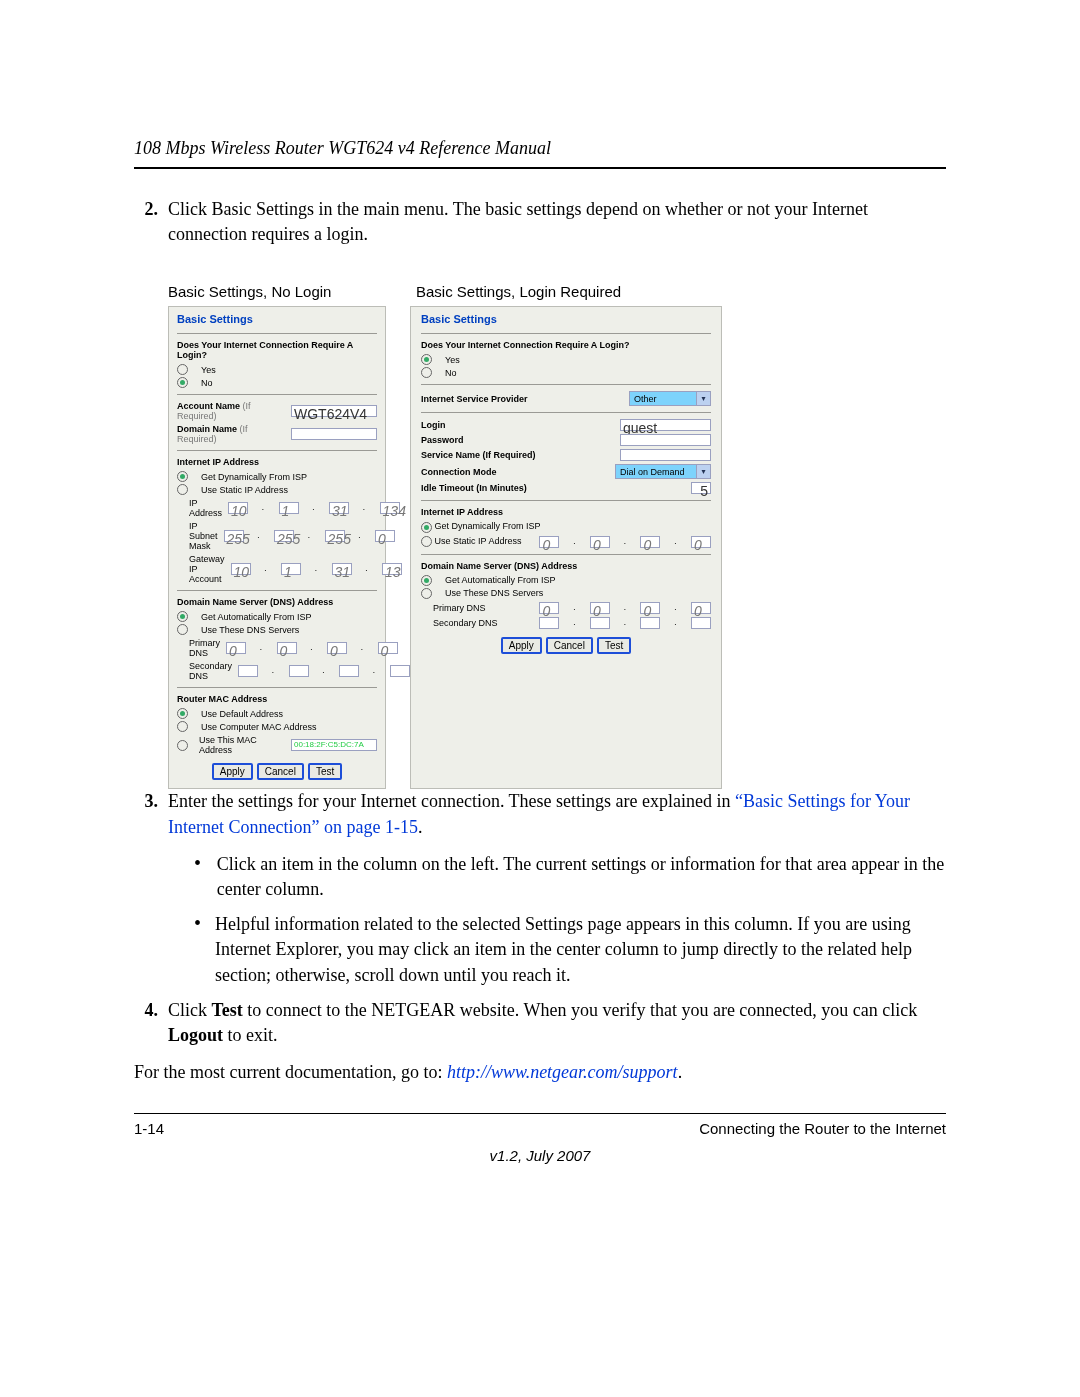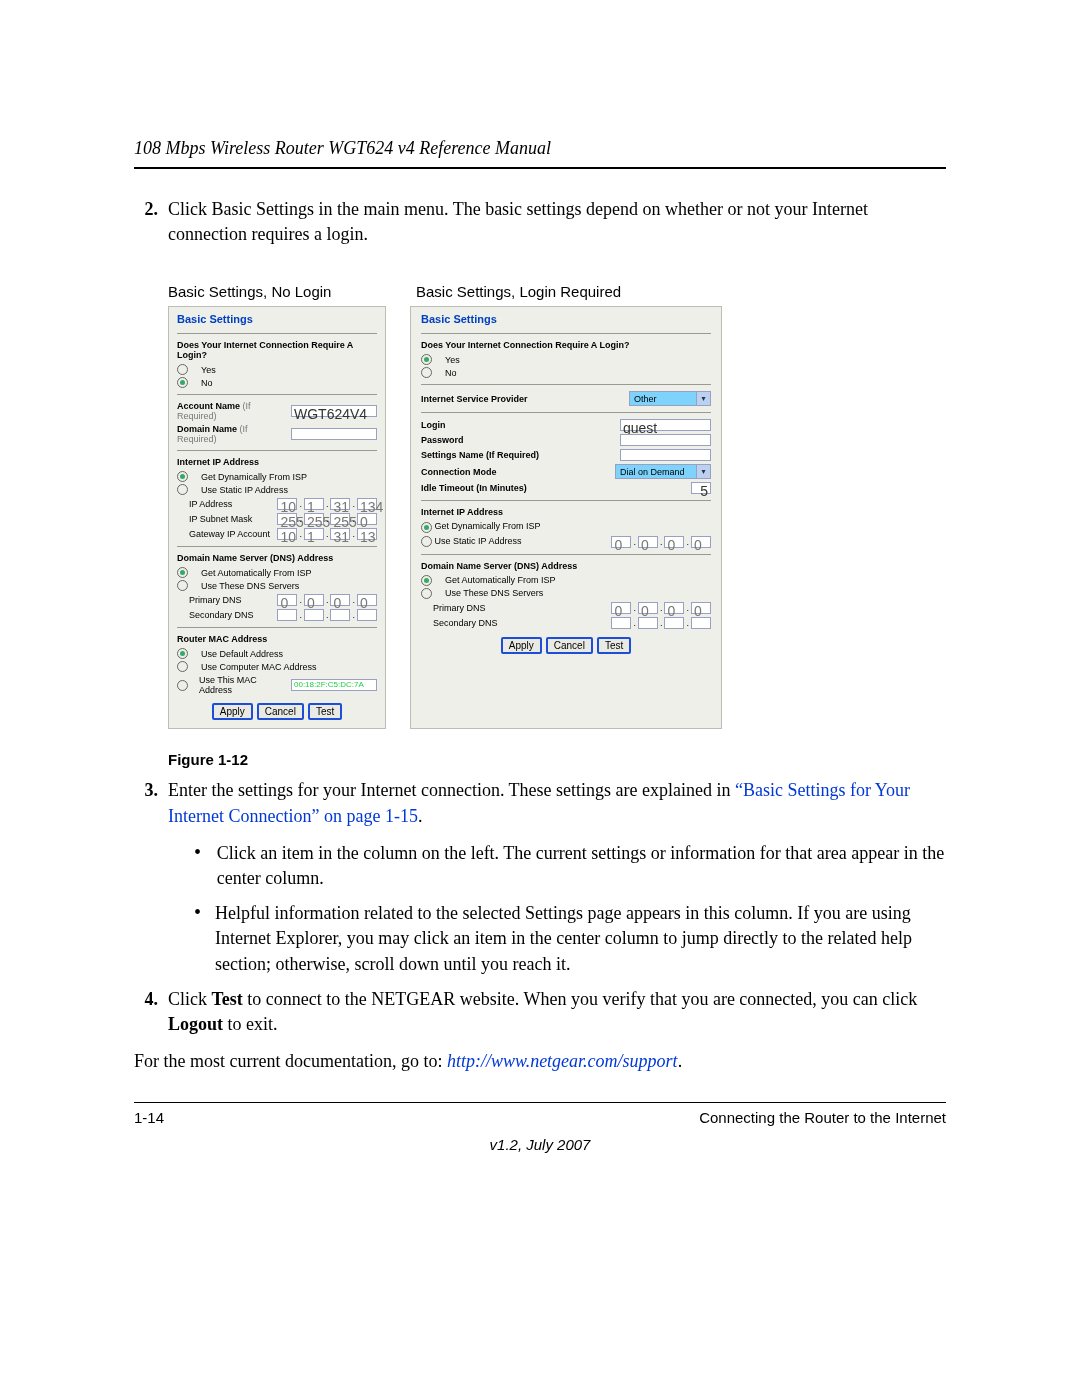--- a/index.html
+++ b/index.html
@@ -139,22 +139,23 @@
     height: 12px;
     padding: 0 2px;
     font-size: 14px;
     box-sizing: border-box;
     color: #333;
   }
   .inp.wide { width: 86px; }
   .inp.wider { width: 91px; }
   .ip-grp {
     display: flex;
-    gap: 2px;
-    align-items: center;
+    gap: 14px;
+    align-items: flex-start;
+    font-style: italic;
   }
   .ip-grp .inp { width: 20px; text-align: left; }
   .ip-grp .dot { font-size: 9px; }
   .indent { margin-left: 12px; }
   .btn-row {
     display: flex;
     justify-content: center;
     gap: 4px;
     margin-top: 8px;
   }
@@ -376,21 +377,21 @@
       <hr class="sec-rule">
       <div class="field-row">
         <span class="field-label"><b>Login</b></span>
         <span class="inp wider">guest</span>
       </div>
       <div class="field-row">
         <span class="field-label"><b>Password</b></span>
         <span class="inp wider"></span>
       </div>
       <div class="field-row">
-        <span class="field-label"><b>Settings Name (If Required)</b></span>
+        <span class="field-label"><b>Service Name (If Required)</b></span>
         <span class="inp wider"></span>
       </div>
       <div class="field-row">
         <span class="field-label"><b>Connection Mode</b></span>
         <span class="sel-box" style="width:94px">
           <span class="txt" style="flex:1">Dial on Demand</span>
           <span class="arr">▾</span>
         </span>
       </div>
       <div class="field-row">
@@ -450,21 +451,20 @@
         </span>
       </div>
       <div class="btn-row">
         <span class="btn">Apply</span>
         <span class="btn">Cancel</span>
         <span class="btn">Test</span>
       </div>
     </div>
   </div>
 
-  <div class="figure-cap">Figure 1-12</div>
 
   <div class="step">
     <div class="num">3.</div>
     <div class="body">
       <span>Enter the settings for your Internet connection. These settings are explained in </span><span class="link">“Basic Settings for Your Internet Connection” on page 1-15</span><span>.</span>
     </div>
   </div>
 
   <div class="bullets">
     <div class="bullet-row">

